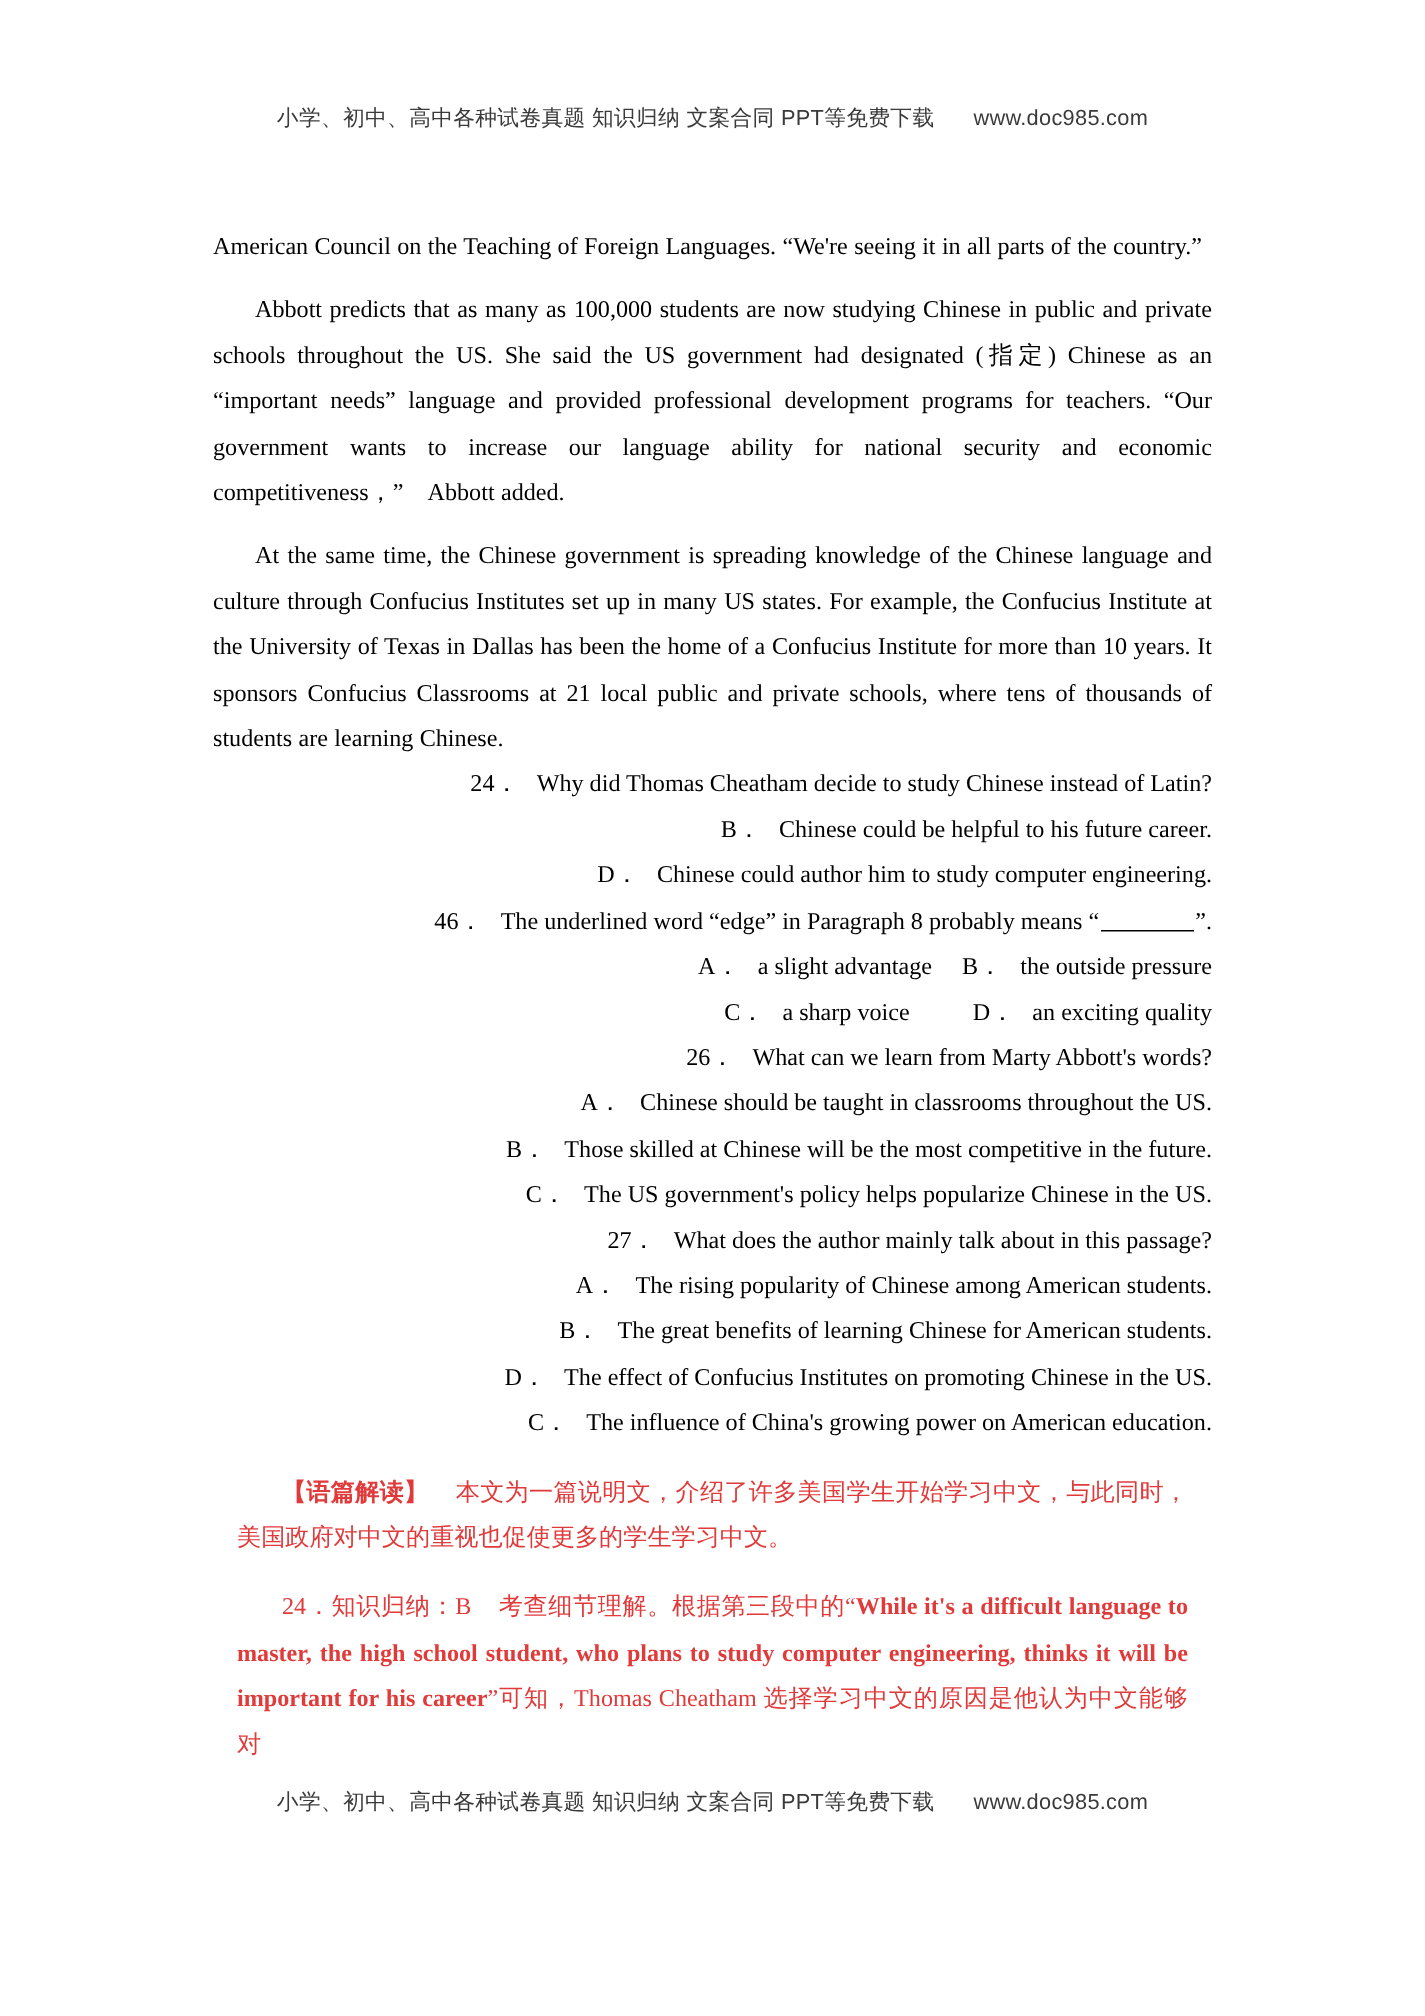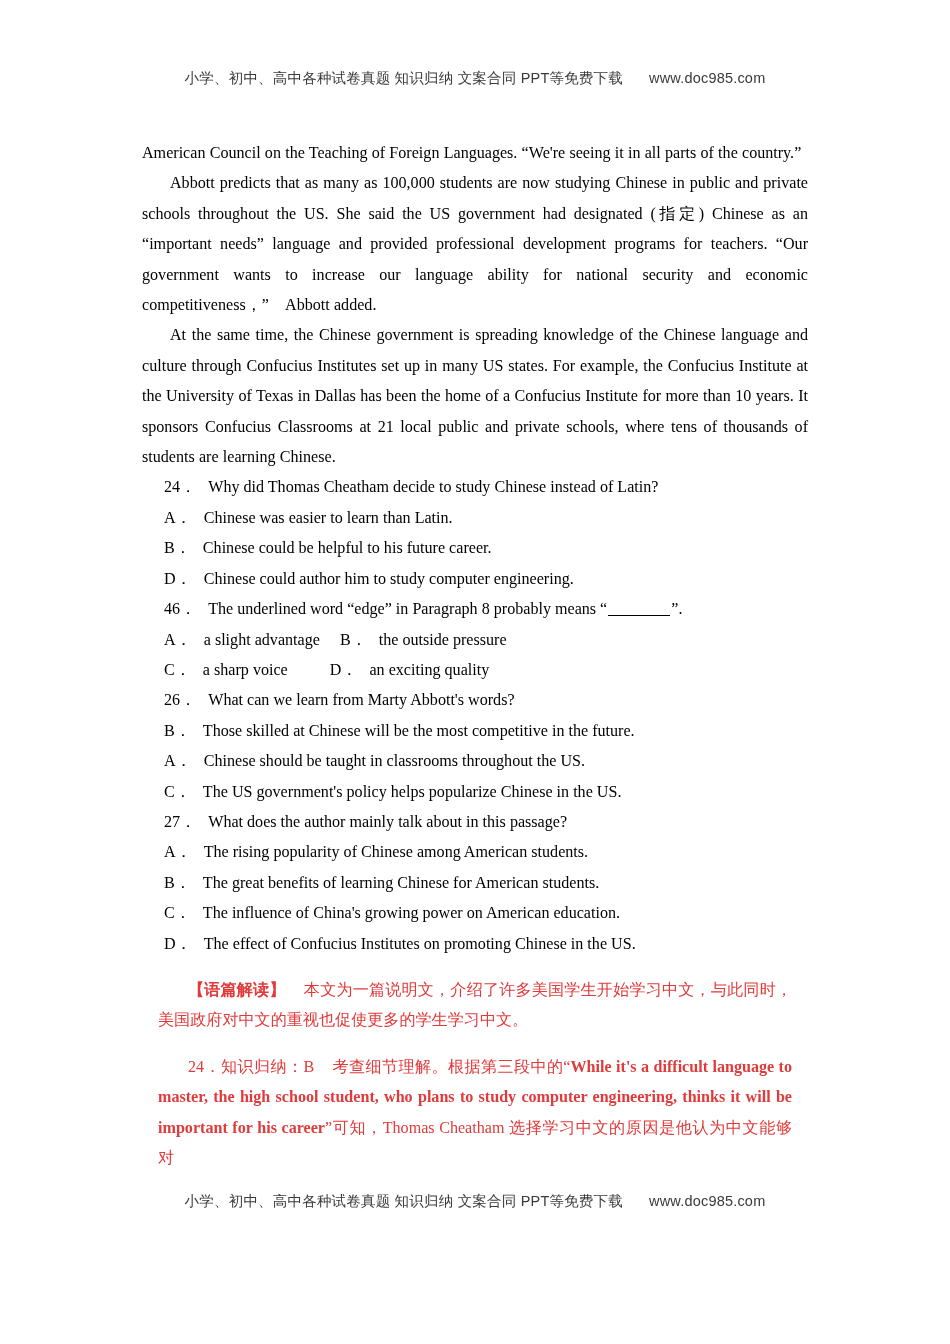--- a/index.html
+++ b/index.html
@@ -50,38 +50,38 @@
 
   
   .content {
     position: absolute;
     left: 142px;
     top: 138px;
     width: 666px;
   }
 
   p.para {
-    margin: 0 0 0 0;
+    margin: 12px 0 0 0;
     font-size: 16.1px;
     line-height: 30.4px;
     text-align: justify;
     text-justify: inter-word;
     text-indent: 28px;
     word-spacing: 0.2px;
   }
   p.para.noindent { text-indent: 0; }
 
   
   .qblock { margin-top: 0; }
   p.qline {
     margin: 0;
     padding-left: 22px;
     font-size: 16.1px;
     line-height: 30.4px;
-    text-align: left;
+    text-align: right;
     white-space: nowrap;
   }
   p.qline .opt-label { }
   p.qline .opt-gap2 { display: inline-block; width: 20px; }
 
   .blank-fill {
     display: inline-block;
     width: 62px;
     border-bottom: 1.4px solid #000;
     vertical-align: -2px;
@@ -117,44 +117,43 @@
   </div>
 
   <div class="content">
 
     <p class="para noindent">American Council on the Teaching of Foreign Languages. “We're seeing it in all parts of the country.”</p>
     <p class="para">Abbott predicts that as many as 100,000 students are now studying Chinese in public and private schools throughout the US. She said the US government had designated (指定) Chinese as an “important needs” language and provided professional development programs for teachers. “Our government wants to increase our language ability for national security and economic competitiveness，”　Abbott added.</p>
     <p class="para">At the same time, the Chinese government is spreading knowledge of the Chinese language and culture through Confucius Institutes set up in many US states. For example, the Confucius Institute at the University of Texas in Dallas has been the home of a Confucius Institute for more than 10 years. It sponsors Confucius Classrooms at 21 local public and private schools, where tens of thousands of students are learning Chinese.</p>
 
     <div class="qblock">
       <p class="qline"><span>24．</span><span class="sp-med"></span><span>Why did Thomas Cheatham decide to study Chinese instead of Latin?</span></p>
-      <p class="qline"><span class="opt-label">A．</span><span class="sp-med"></span><span>Chinese was easier to learn than Latin.</span></p>
       <p class="qline"><span class="opt-label">B．</span><span class="sp-med"></span><span>Chinese could be helpful to his future career.</span></p>
       <p class="qline"><span class="opt-label">D．</span><span class="sp-med"></span><span>Chinese could author him to study computer engineering.</span></p>
     </div>
 
     <div class="qblock">
       <p class="qline"><span>46．</span><span class="sp-med"></span><span>The underlined word “edge” in Paragraph 8 probably means “</span><span class="blank-fill"></span><span>”.</span></p>
       <p class="qline"><span class="opt-label">A．</span><span class="sp-med"></span><span>a slight advantage</span><span class="opt-gap2"></span><span class="opt-label">B．</span><span class="sp-med"></span><span>the outside pressure</span></p>
       <p class="qline"><span class="opt-label">C．</span><span class="sp-med"></span><span>a sharp voice</span><span class="opt-gap2" style="width:42px"></span><span class="opt-label">D．</span><span class="sp-med"></span><span>an exciting quality</span></p>
     </div>
 
     <div class="qblock">
       <p class="qline"><span>26．</span><span class="sp-med"></span><span>What can we learn from Marty Abbott's words?</span></p>
+      <p class="qline"><span class="opt-label">A．</span><span class="sp-med"></span><span>Chinese should be taught in classrooms throughout the US.</span></p>
       <p class="qline"><span class="opt-label">B．</span><span class="sp-med"></span><span>Those skilled at Chinese will be the most competitive in the future.</span></p>
-      <p class="qline"><span class="opt-label">A．</span><span class="sp-med"></span><span>Chinese should be taught in classrooms throughout the US.</span></p>
       <p class="qline"><span class="opt-label">C．</span><span class="sp-med"></span><span>The US government's policy helps popularize Chinese in the US.</span></p>
     </div>
 
     <div class="qblock">
       <p class="qline"><span>27．</span><span class="sp-med"></span><span>What does the author mainly talk about in this passage?</span></p>
       <p class="qline"><span class="opt-label">A．</span><span class="sp-med"></span><span>The rising popularity of Chinese among American students.</span></p>
       <p class="qline"><span class="opt-label">B．</span><span class="sp-med"></span><span>The great benefits of learning Chinese for American students.</span></p>
+      <p class="qline"><span class="opt-label">D．</span><span class="sp-med"></span><span>The effect of Confucius Institutes on promoting Chinese in the US.</span></p>
       <p class="qline"><span class="opt-label">C．</span><span class="sp-med"></span><span>The influence of China's growing power on American education.</span></p>
-      <p class="qline"><span class="opt-label">D．</span><span class="sp-med"></span><span>The effect of Confucius Institutes on promoting Chinese in the US.</span></p>
     </div>
 
     <div class="analysis">
       <p class="redpara indent1"><span class="tag-bracket">【语篇解读】</span><span class="sp-wide"></span><span>本文为一篇说明文，介绍了许多美国学生开始学习中文，与此同时，美国政府对中文的重视也促使更多的学生学习中文。</span></p>
       <p class="redpara indent1"><span>24．</span><span>知识归纳：B</span><span class="sp-wide"></span><span>考查细节理解。根据第三段中的“</span><span class="bold-en">While it's a difficult language to master, the high school student, who plans to study computer engineering, thinks it will be important for his career</span><span>”可知，Thomas Cheatham 选择学习中文的原因是他认为中文能够对</span></p>
     </div>
 
   </div>
 
   <div class="watermark footer-band">

